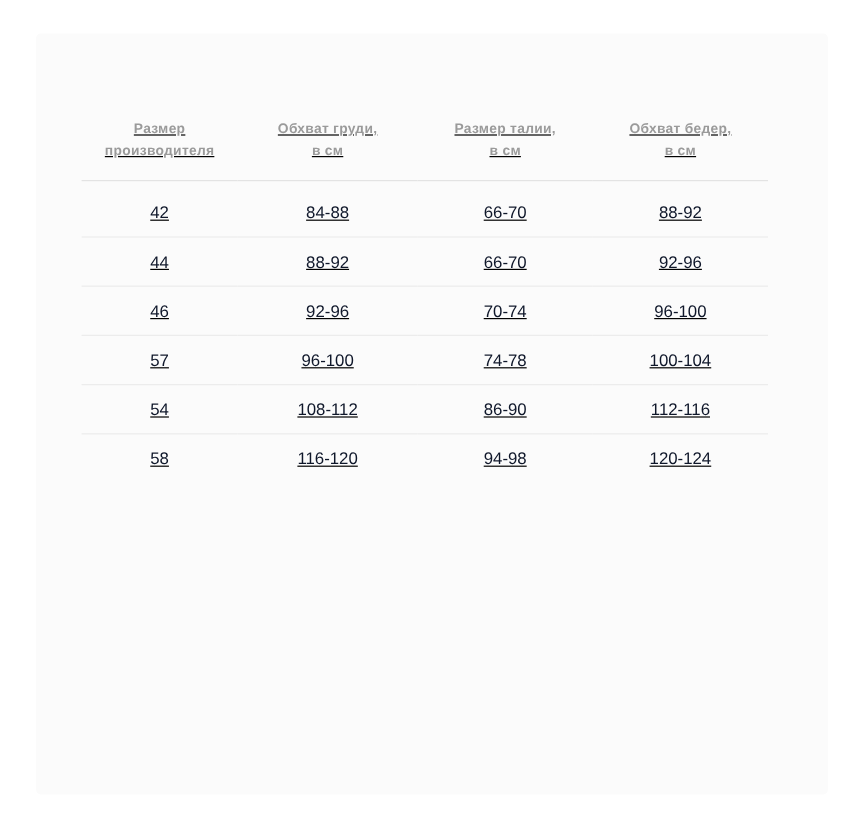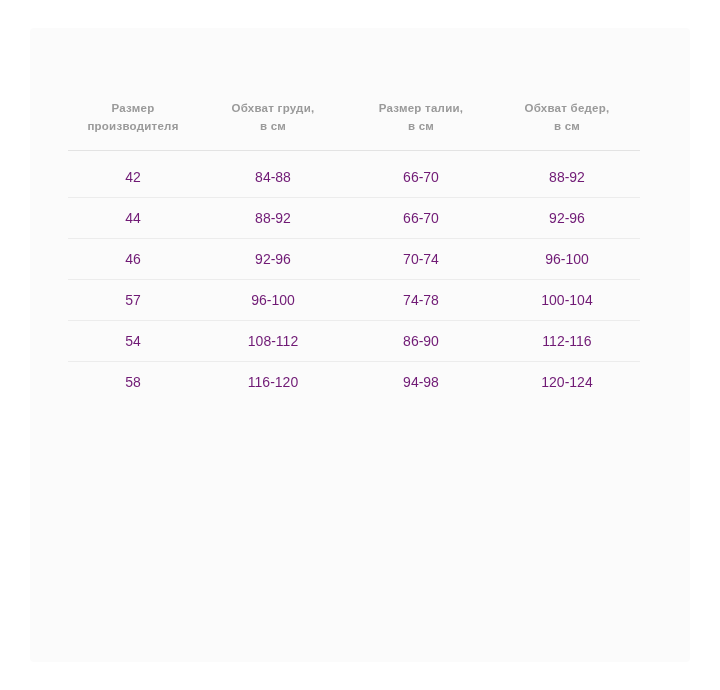--- a/index.html
+++ b/index.html
@@ -67,39 +67,40 @@
     letter-spacing: 0.2px;
     line-height: 1.1;
   }
 
   
   table.size-table {
     margin-top: 30px;
     border-collapse: collapse;
     width: 572px;
     table-layout: fixed;
+    text-decoration: underline;
   }
   table.size-table th {
     font-size: 11.5px;
     font-weight: bold;
     color: #9a9a9a;
     letter-spacing: 0.25px;
     line-height: 1.55;
     padding: 0 0 14px 0;
     vertical-align: top;
     text-align: center;
     border-bottom: 1px solid #e3e3e3;
   }
   table.size-table th .hdr-l2 {
     display: block;
     font-weight: bold;
   }
   table.size-table td {
     font-size: 14px;
-    color: #701a75;
+    color: #0f172a;
     text-align: center;
     height: 40px;
     padding: 0;
     border-bottom: 1px solid #ececec;
   }
   table.size-table tbody tr:last-child td {
     border-bottom: none;
   }
   table.size-table col.c1 { width: 130px; }
   table.size-table col.c2 { width: 150px; }

